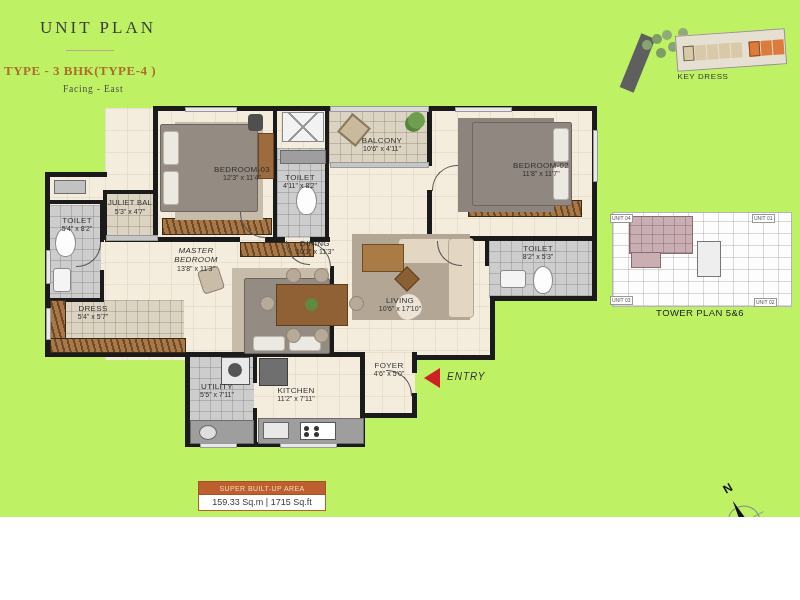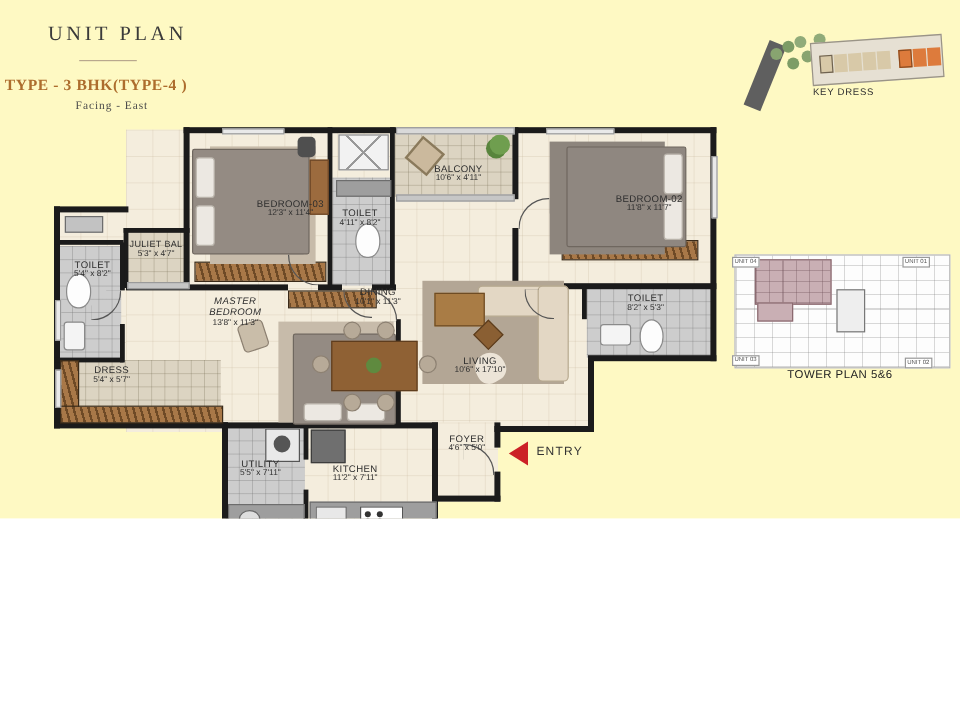--- a/index.html
+++ b/index.html
@@ -1,16 +1,16 @@
 <!DOCTYPE html>
 <html><head>
 <meta charset="utf-8">
 <style>
   html,body{margin:0;padding:0;}
-  #page{position:relative;width:800px;height:432px;background:#fef9c3;overflow:hidden;
+  #page{position:relative;width:800px;height:517px;background:#bef264;overflow:hidden;
         font-family:"Liberation Sans",sans-serif;}
   .abs{position:absolute;}
   .wall{position:absolute;background:#1b1b1b;}
   .cream{position:absolute;background:#f4eddd;
      background-image:linear-gradient(rgba(185,165,135,.20) 1px,transparent 1px),
                       linear-gradient(90deg,rgba(185,165,135,.20) 1px,transparent 1px);
      background-size:22px 22px;}
   .gtile{position:absolute;background:#cdcdcd;
      background-image:linear-gradient(rgba(120,120,120,.35) 1px,transparent 1px),
                       linear-gradient(90deg,rgba(120,120,120,.35) 1px,transparent 1px);
@@ -269,22 +269,26 @@
   <div class="rlabel" style="left:296px;top:395px;">
     <div class="rname">KITCHEN</div>
     <div class="rdims">11'2" x 7'11"</div>
   </div>
   <div class="rlabel" style="left:389px;top:370px;text-align:center;">
     <div class="rname">FOYER</div>
     <div class="rdims">4'6" x 5'0"</div>
   </div>
 
   <div class="abs" style="left:424px;top:368px;width:0;height:0;border-top:10px solid transparent;border-bottom:10px solid transparent;border-right:16px solid #cc2127;z-index:30;"></div>
-  <div class="abs" style="left:447px;top:371px;font-size:10px;letter-spacing:1px;color:#333;z-index:30;">ENTRY</div>
-
+  <div class="abs" style="left:447px;top:371px;font-size:10px;letter-spacing:1px;color:#333;z-index:30;font-style:italic;">ENTRY</div>
+
+  <div class="areabox" style="left:198px;top:481px;width:128px;">
+    <div class="hd">SUPER BUILT-UP AREA</div>
+    <div class="bd">159.33 Sq.m | 1715 Sq.ft</div>
+  </div>
 
   <div class="abs" style="left:712px;top:478px;width:64px;height:70px;z-index:30;">
     <svg width="64" height="70" viewBox="0 0 64 70">
       <g transform="rotate(-28 32 44)">
         <circle cx="32" cy="44" r="16" fill="none" stroke="#8a8a8a" stroke-width="1"></circle>
         <line x1="32" y1="22" x2="32" y2="66" stroke="#8a8a8a" stroke-width="0.8"></line>
         <line x1="10" y1="44" x2="54" y2="44" stroke="#8a8a8a" stroke-width="0.8"></line>
         <polygon points="32,20 28.5,44 35.5,44" fill="#111"></polygon>
         <polygon points="32,68 29.5,44 34.5,44" fill="none" stroke="#8a8a8a" stroke-width="0.7"></polygon>
       </g>

